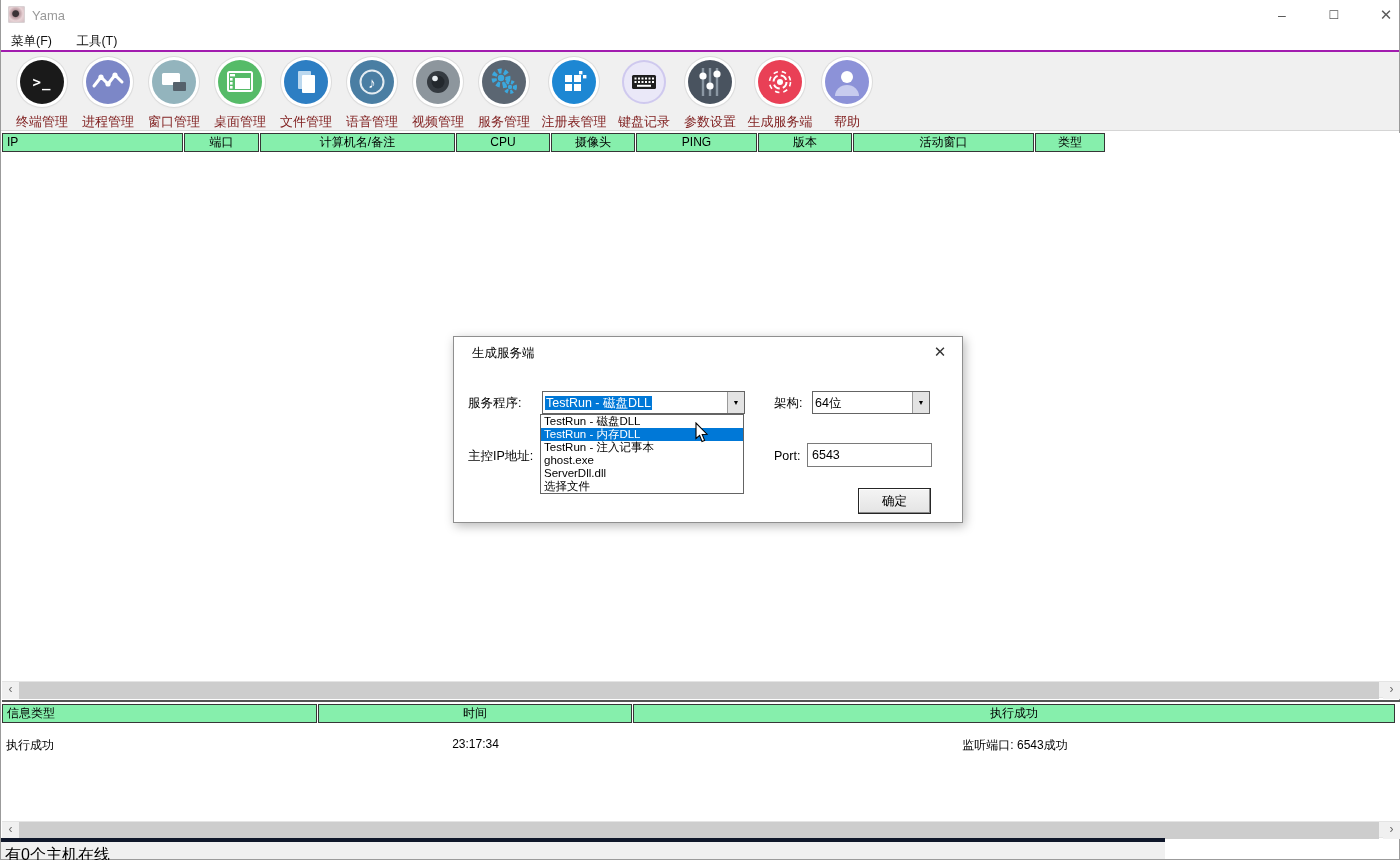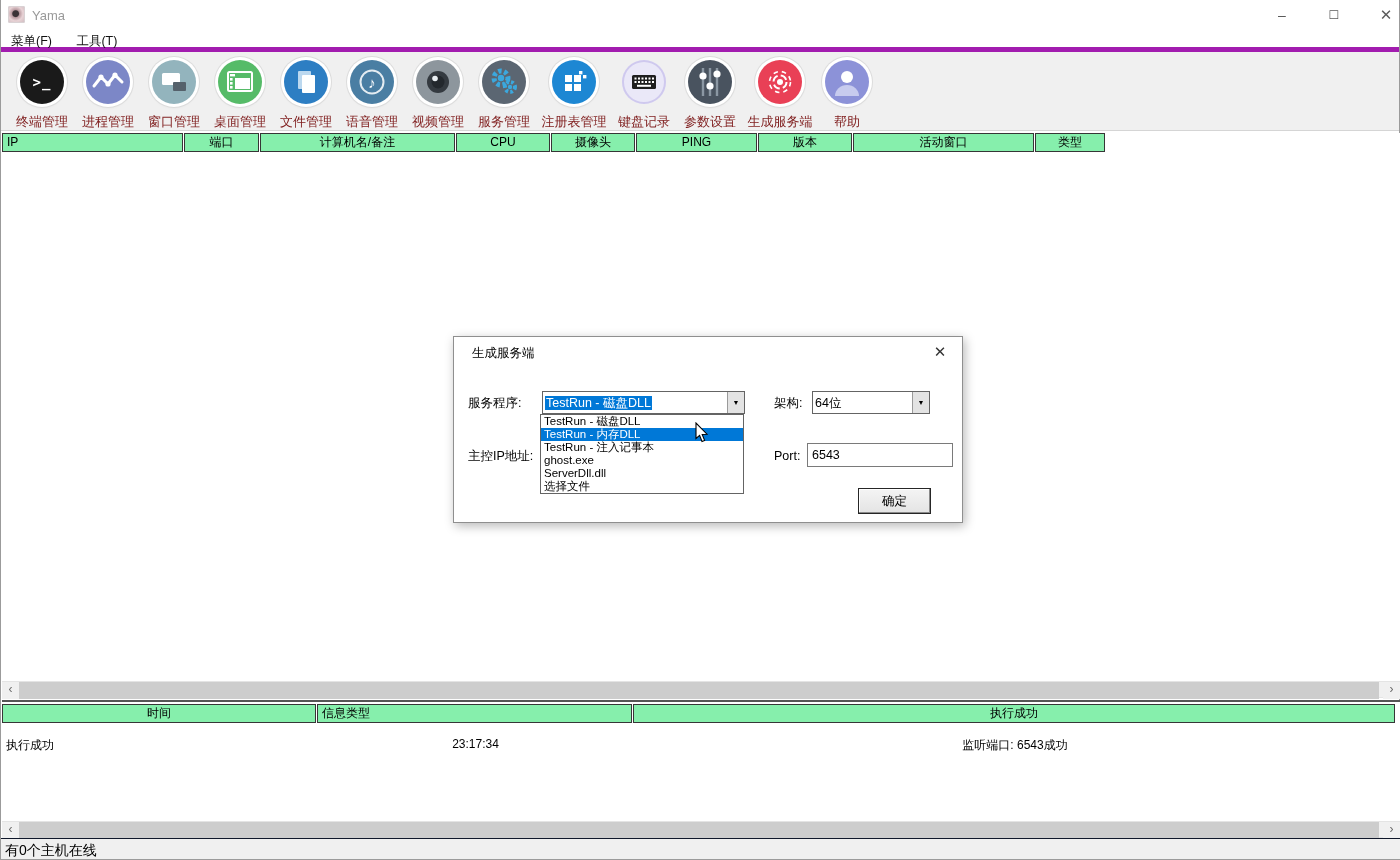--- a/index.html
+++ b/index.html
@@ -8,21 +8,21 @@
 
   
   .titlebar { position:absolute; left:0; top:0; width:100%; height:30px; background:#fff; }
   .app-icon { position:absolute; left:7px; top:6px; width:17px; height:17px; border-radius:2px;
     background:radial-gradient(circle at 45% 45%, #3a3236 0 22%, #b99aa0 30%, #e8d3d6 55%, #cbb6bb 100%); box-shadow:0 0 0 1px #d9d2d4 inset; }
   .app-title { position:absolute; left:31px; top:8px; font-size:13px; color:#9a9a9a; }
   .win-btn { position:absolute; top:0; width:46px; height:30px; text-align:center; line-height:30px; font-size:14px; color:#5b5b5b; }
   .btn-min { left:1258px; } .btn-max { left:1310px; font-size:12px; } .btn-close { left:1362px; font-size:15px; }
 
   
-  .menubar { position:absolute; left:0; top:30px; width:100%; height:22px; background:#fff; border-bottom:5px solid #a21caf; }
+  .menubar { position:absolute; left:0; top:30px; width:100%; height:22px; background:#fff; border-bottom:2px solid #a21caf; }
   .menu-item { display:inline-block; padding:3px 10px 0 10px; font-size:12.5px; color:#111; }
 
   
   .toolbar { position:absolute; left:0; top:52px; width:100%; height:79px; background:#f0f0f0; border-bottom:1px solid #d5d5d5; display:flex; align-items:flex-start; padding:8px 0 0 10px; }
   .tb-item { display:flex; flex-direction:column; align-items:center; margin-right:4px; }
   .w62{width:62px;} .w70{width:70px;} .w56{width:56px;}
   .tb-circle { position:relative; width:44px; height:44px; border-radius:50%; box-shadow:0 0 0 3px #ffffff, 0 0 0 4px #dcdcdc, 0 2px 4px rgba(0,0,0,0.15); overflow:hidden; }
   .tb-label { margin-top:9px; font-size:13px; color:#7f1d1d; white-space:nowrap; }
   .glyph { position:absolute; left:0; top:0; width:100%; height:100%; display:flex; align-items:center; justify-content:center; }
 
@@ -54,21 +54,21 @@
   .log-panel { position:absolute; left:1px; top:700px; width:1398px; height:121px; background:#fff; border-top:2px solid #555; }
   .log-header { display:flex; height:19px; margin-top:2px; }
   .l-type{width:315px;} .l-time{width:314px;} .l-content{width:762px;}
   .log-row { display:flex; height:17px; font-size:12px; color:#000; margin-top:14px; }
   .lr-cell { overflow:hidden; white-space:nowrap; }
   .lr-type { width:316px; padding-left:4px; text-align:left; }
   .lr-time { width:315px; text-align:center; }
   .lr-content { width:764px; text-align:center; }
 
   
-  .statusbar { position:absolute; left:0; top:838px; width:1400px; height:21px; background:#f0f0f0; border-top:1px solid #0f172a; font-size:14px; color:#000; padding:3px 0 0 4px; }
+  .statusbar { position:absolute; left:0; top:838px; width:1164px; height:21px; background:#f0f0f0; border-top:4px solid #0f172a; font-size:16px; color:#000; padding:3px 0 0 4px; }
 
   
   .dialog { position:absolute; left:452px; top:336px; width:510px; height:187px; background:#fff; border:1px solid #8f8f8f; box-shadow:2px 3px 10px rgba(0,0,0,0.28); }
   .dlg-titlebar { position:relative; width:100%; height:30px; background:#fff; }
   .dlg-title { position:absolute; left:18px; top:8px; font-size:12.5px; color:#000; }
   .dlg-close { position:absolute; right:12px; top:6px; font-size:15px; color:#333; width:20px; text-align:center; }
   .dlg-label { position:absolute; font-size:12.5px; color:#000; }
   .combo { position:absolute; height:23px; background:#fff; border:1px solid #646464; }
   .combo-text { position:absolute; left:2px; top:3px; font-size:12.5px; color:#000; white-space:nowrap; }
   .combo-text .sel { background:#0078d7; color:#fff; padding:0 1px; }
@@ -278,22 +278,22 @@
   <div class="host-list"></div>
 
   <div class="hscroll hs-1">
     <div class="hs-btn hs-left">‹</div>
     <div class="hs-thumb"></div>
     <div class="hs-btn hs-right">›</div>
   </div>
 
   <div class="log-panel">
     <div class="log-header">
+      <div class="hcell left l-type">信息类型</div>
       <div class="hcell l-time">时间</div>
-      <div class="hcell left l-type">信息类型</div>
       <div class="hcell l-content">执行成功</div>
     </div>
     <div class="log-row">
       <div class="lr-cell lr-type">执行成功</div>
       <div class="lr-cell lr-time">23:17:34</div>
       <div class="lr-cell lr-content">监听端口: 6543成功</div>
     </div>
   </div>
 
   <div class="hscroll hs-2">
@@ -322,21 +322,21 @@
     <span class="dlg-label" style="left:320px; top:58px;">架构:</span>
 
     <div class="combo" style="left:358px; top:54px; width:118px;">
       <span class="combo-text">64位</span>
       <span class="combo-btn">▼</span>
     </div>
 
     <span class="dlg-label" style="left:14px; top:111px;">主控IP地址:</span>
 
     <span class="dlg-label" style="left:320px; top:112px;">Port:</span>
-    <div class="textbox" style="left:353px; top:106px; width:146px;">6543</div>
+    <div class="textbox" style="left:353px; top:106px; width:125px;">6543</div>
 
     <div class="dropdown">
       <div class="dd-item">TestRun - 磁盘DLL</div>
       <div class="dd-item selected">TestRun - 内存DLL</div>
       <div class="dd-item">TestRun - 注入记事本</div>
       <div class="dd-item">ghost.exe</div>
       <div class="dd-item">ServerDll.dll</div>
       <div class="dd-item">选择文件</div>
     </div>
 

